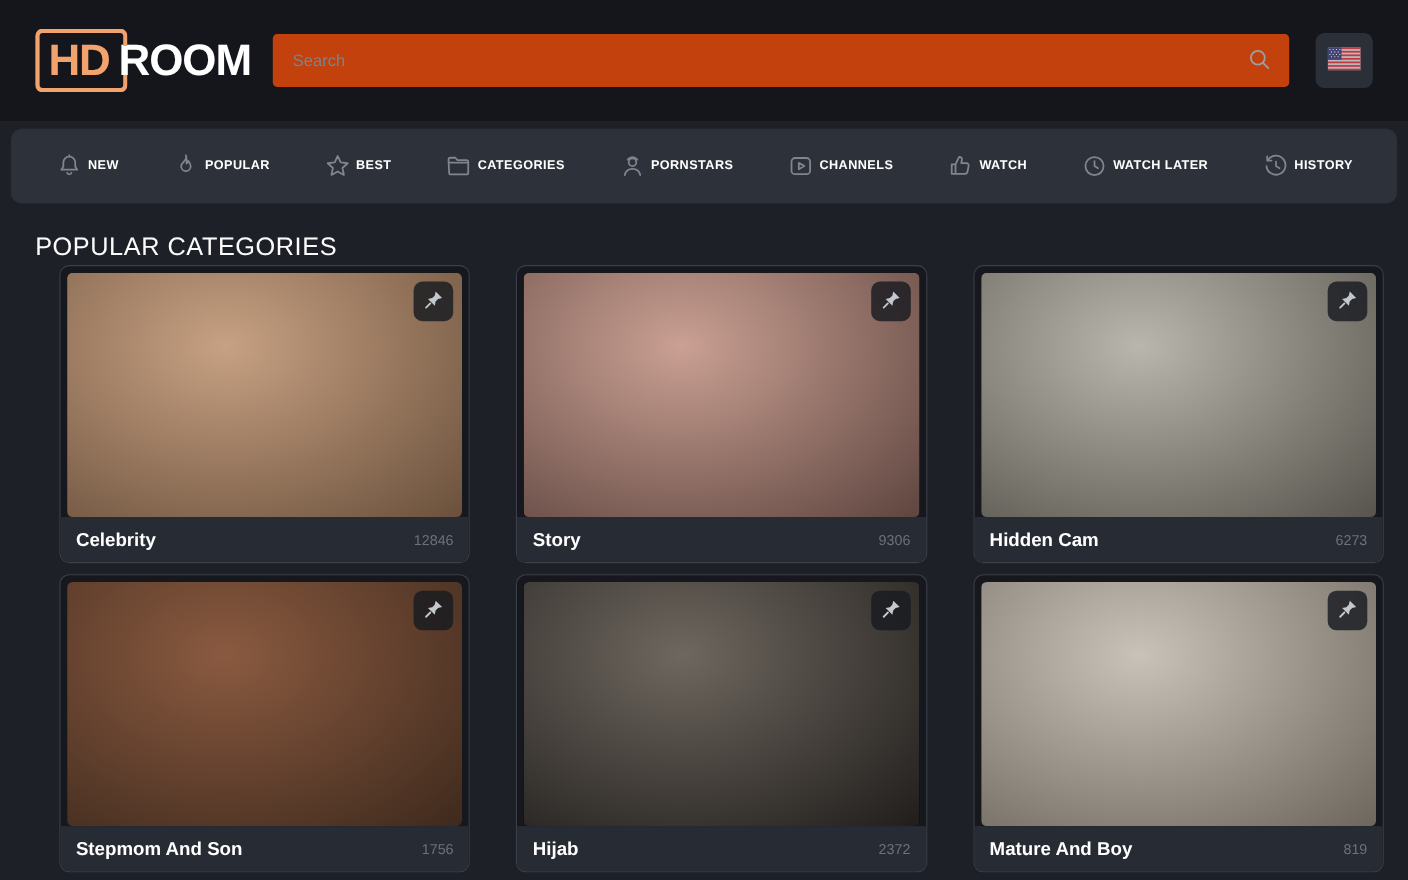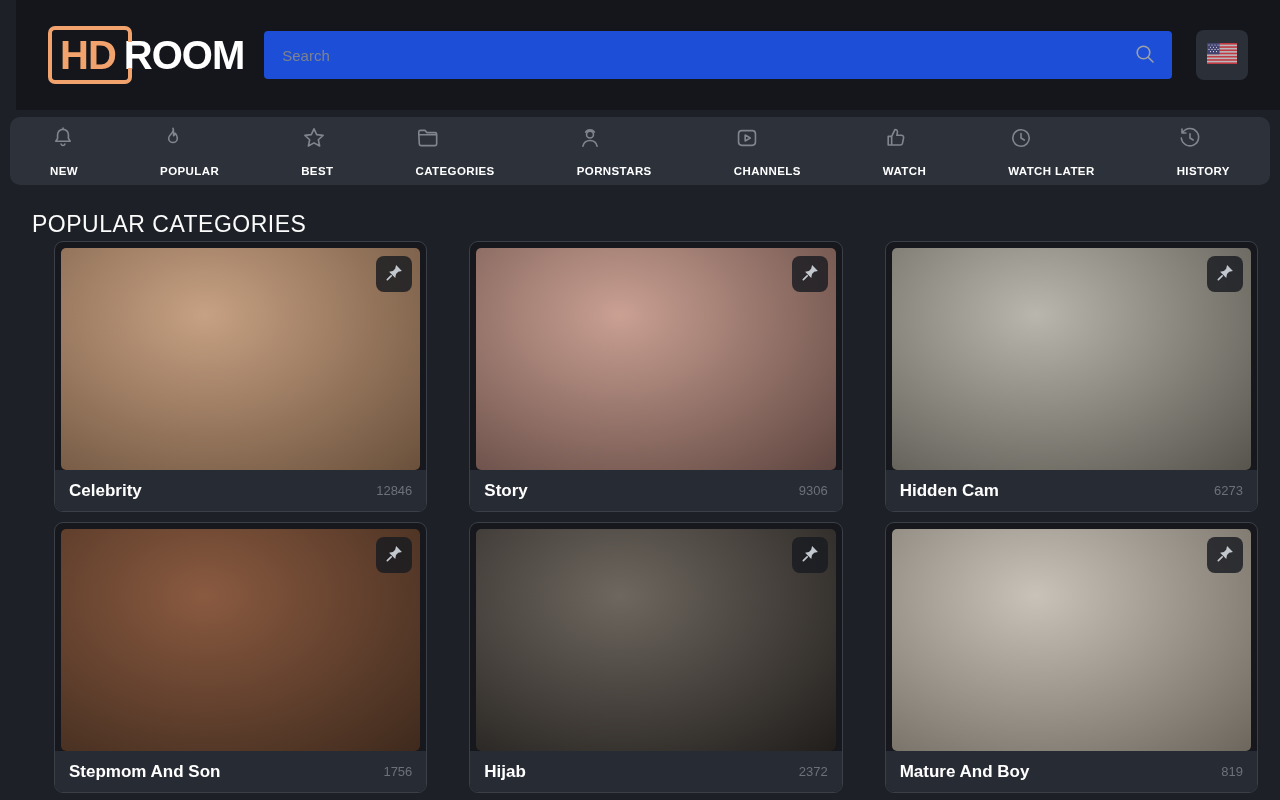--- a/index.html
+++ b/index.html
@@ -3,53 +3,53 @@
 <meta charset="utf-8">
 <style>
   * { margin:0; padding:0; box-sizing:border-box; }
   html,body { width:1280px; height:800px; overflow:hidden; }
   body {
     font-family:"Liberation Sans","DejaVu Sans",sans-serif;
     background:var(--body-bg,#1d2127);
     color:#fff;
   }
   
-  .header { height:110px; background:var(--header-bg,#14161c); display:flex; align-items:center; padding:0 32px;margin-left:16px; }
+  .header { height:110px; background:var(--header-bg,#14161c); display:flex; align-items:center; padding:0 32px; }
   .logo { display:flex; align-items:center; cursor:pointer; }
   .logo-bracket {
     position:relative; border:4px solid var(--accent,#f2a36d); border-right:none;
     border-radius:7px 0 0 7px; padding:2px 2px 2px 8px; height:58px; display:flex; align-items:center;
   }
   .logo-bracket::before, .logo-bracket::after {
     content:""; position:absolute; right:-14px; width:14px; height:12px;
     border:4px solid var(--accent,#f2a36d);
   }
   .logo-bracket::before { top:-4px; border-left:none; border-bottom:none; border-radius:0 7px 0 0; }
   .logo-bracket::after  { bottom:-4px; border-left:none; border-top:none; border-radius:0 0 7px 0; }
   .logo-hd, .logo-room { font-size:40px; font-weight:800; letter-spacing:-1px; line-height:1; }
   .logo-hd { color:var(--accent,#f2a36d); }
   .logo-room { color:#fff; margin-left:6px; }
   .search-wrap { position:relative; flex:1; margin:0 24px 0 20px; }
   .search-input {
-    width:100%; height:48px; background:#1d4ed8; border:none; border-radius:4px;
+    width:100%; height:48px; background:#c2410c; border:none; border-radius:4px;
     color:#e6e8eb; font-size:15px; padding:0 52px 0 18px; outline:none;
     font-family:"Liberation Sans","DejaVu Sans",sans-serif;
   }
   .search-input::placeholder { color:#7e838c; }
   .search-btn { position:absolute; right:8px; top:6px; width:38px; height:36px; background:none; border:none; cursor:pointer; }
   .flag-btn {
     width:52px; height:50px; background:#2b2f37; border:none; border-radius:8px;
     display:flex; align-items:center; justify-content:center; cursor:pointer;
   }
   
   .navbar {
     margin:7px 10px 0; height:68px; background:var(--nav-bg,#2c313a); border-radius:10px;
     display:flex; align-items:center; justify-content:space-between; padding:0 40px;
   }
-  .nav-item { display:flex; flex-direction:column; align-items:flex-start; gap:14px; cursor:pointer; background:none; border:none; }
+  .nav-item { display:flex; flex-direction:row; align-items:center; gap:4px; cursor:pointer; background:none; border:none; }
   .nav-item .ic { width:26px; height:26px; display:flex; align-items:center; justify-content:center; }
   .nav-item .ic svg { stroke:#80858e; fill:none; stroke-width:1.5; stroke-linecap:round; stroke-linejoin:round; }
   .nav-item .lbl { color:#fff; font-size:11.5px; font-weight:700; letter-spacing:.4px; white-space:nowrap; }
   
   .main { padding:0 22px; }
   .page-heading { font-size:23px; font-weight:500; letter-spacing:.5px; color:#fbfbfb; margin:26px 10px 3px; }
   .grid { display:grid; grid-template-columns:repeat(3,1fr); gap:10px 10px; }
   .card {
     background:var(--card-bg,#16181e); border:1px solid var(--card-border,#3a3f48);
     border-radius:9px; overflow:hidden; padding:6px 6px 0; cursor:pointer;margin-left:32px;

